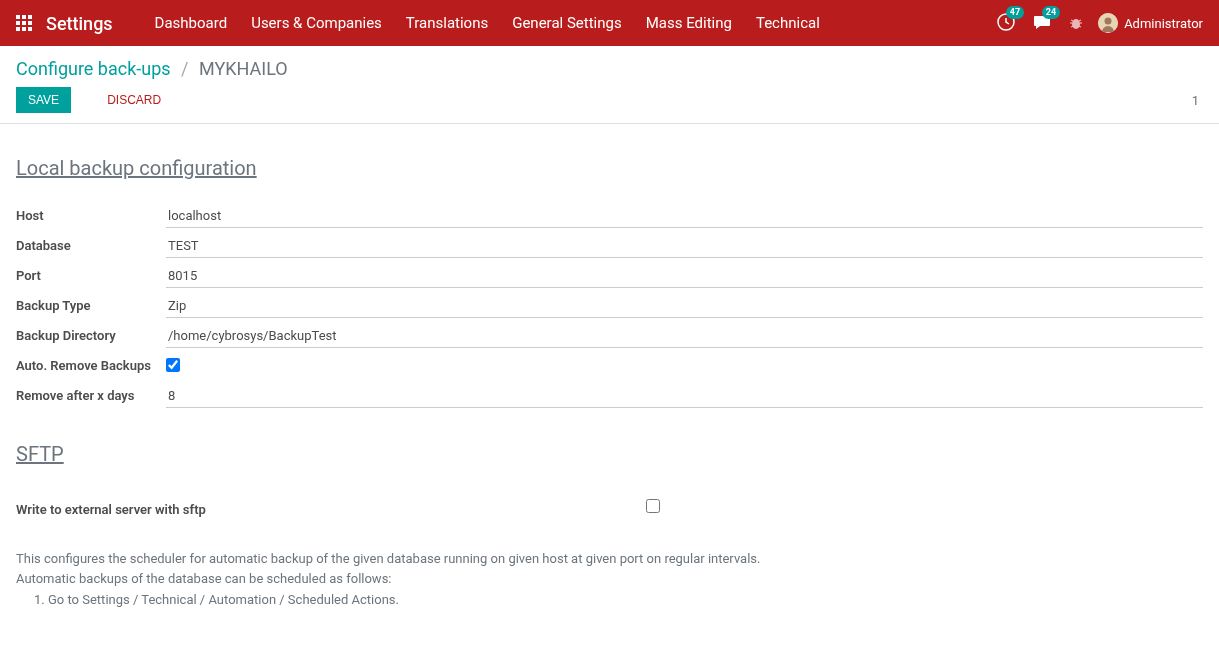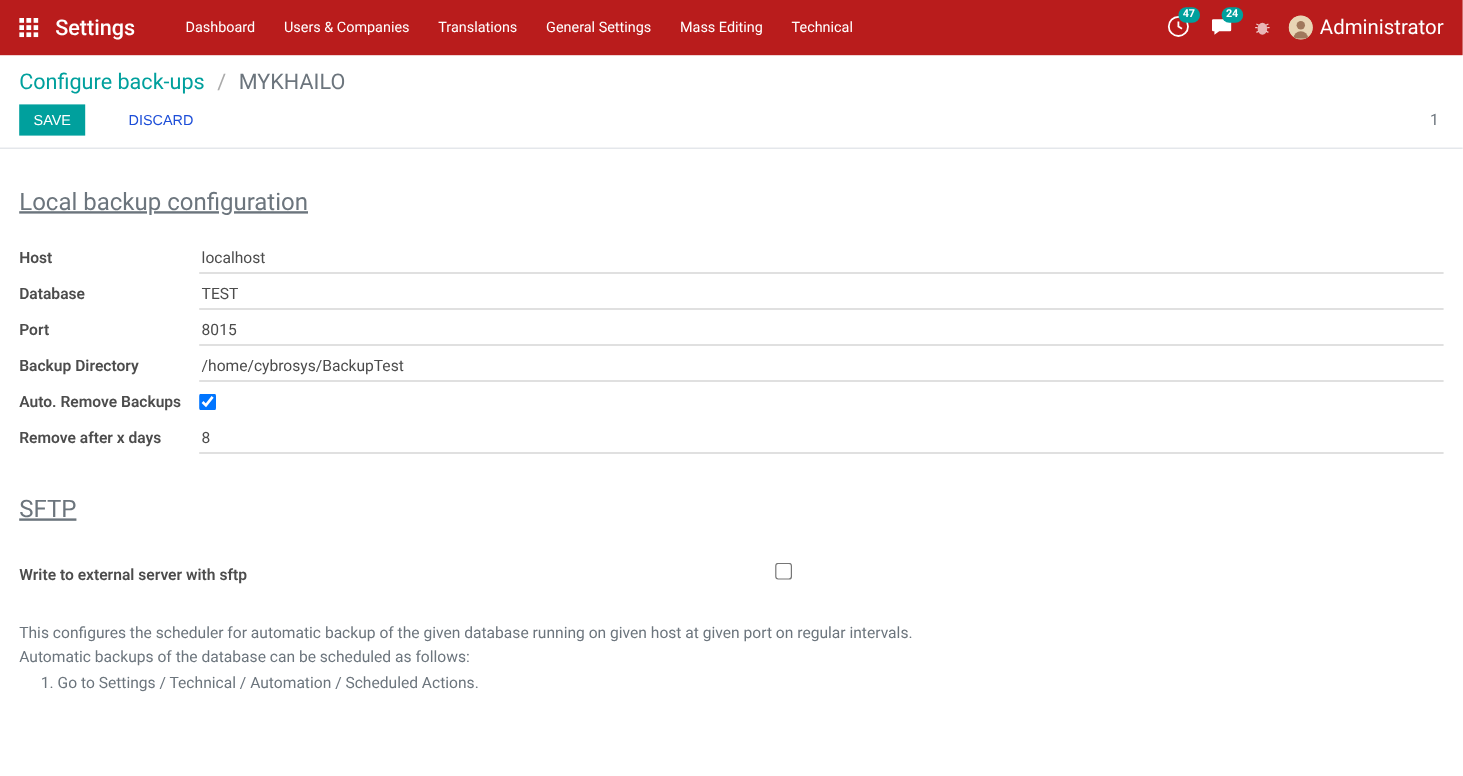--- a/index.html
+++ b/index.html
@@ -2,37 +2,37 @@
 <html><head>
 <meta charset="utf-8">
 <style>
 * { margin:0; padding:0; box-sizing:border-box; }
 body { font-family: -apple-system, BlinkMacSystemFont, "Segoe UI", Roboto, "Helvetica Neue", Arial, sans-serif; font-size:13px; color:#4c4c4c; background:#fff; }
 .topbar { background:#b91c1c; height:46px; display:flex; align-items:center; padding:0 16px; color:#fff; }
 .apps-icon { width:16px; height:16px; display:inline-block; margin-right:14px; }
 .apps-icon svg { display:block; }
 .app-title { font-size:18px; font-weight:500; margin-right:30px; }
 .nav { display:flex; gap:0; }
-.nav-item { padding:0 12px; font-size:12px; color:#fff; cursor:pointer; line-height:46px; }
+.nav-item { padding:0 12px; font-size:15px; color:#fff; cursor:pointer; line-height:46px; }
 .topbar-right { margin-left:auto; display:flex; align-items:center; gap:14px; }
 .badge-wrap { position:relative; width:22px; height:22px; cursor:pointer; }
 .badge-wrap svg { display:block; }
 .badge-count { position:absolute; top:-6px; right:-6px; background:#00a09d; color:#fff; font-size:9px; font-weight:bold; border-radius:8px; padding:1px 4px; min-width:14px; text-align:left; line-height:11px; }
 .bug-icon { width:16px; height:16px; opacity:0.8; cursor:pointer; }
 .user { display:flex; align-items:center; gap:6px; cursor:pointer; }
 .avatar { width:20px; height:20px; border-radius:50%; background:#e8d5b5; display:flex; align-items:center; justify-content:center; overflow:hidden; }
-.username { font-size:17px; }
+.username { font-size:13px; }
 .subbar { border-bottom:1px solid #dee2e6; }
 .breadcrumb { padding:12px 16px 8px 16px; font-size:18px; }
 .breadcrumb-link { color:#00a09d; cursor:pointer; }
 .breadcrumb-sep { color:#aaa; margin:0 6px; }
 .breadcrumb-current { color:#6c757d; }
 .actions { padding:0 16px 10px 16px; display:flex; align-items:center;gap:20px; }
 .btn-save { background:#00a09d; color:#fff; border:none; padding:6px 12px; font-size:12px; font-weight:500; cursor:pointer; text-transform:uppercase; margin-right:16px; }
-.btn-discard { background:none; border:none; color:#1d4ed8; font-size:12px; font-weight:500; cursor:pointer; text-transform:uppercase; }
+.btn-discard { background:none; border:none; color:#b91c1c; font-size:12px; font-weight:500; cursor:pointer; text-transform:uppercase; }
 .page-count { margin-left:auto; color:#6c757d; font-size:13px; padding-right:4px; }
 .content { padding:32px 16px 16px 16px; }
 .section-title { font-size:20px; color:#6c757d; font-weight:400; margin-bottom:24px;text-decoration:underline; }
 .form-row { display:flex; align-items:flex-start; margin-bottom:4px; min-height:26px; }
 .form-label { width:150px; flex-shrink:0; font-size:13px; font-weight:600; color:#4c4c4c; padding-top:4px; line-height:1.3; }
 .form-input { flex:1; border:none; border-bottom:1px solid #ccc; padding:4px 2px; font-size:13px; color:#4c4c4c; outline:none; font-family:inherit; background:transparent; }
 .form-checkbox { width:14px; height:14px; margin-top:4px; }
 .sftp-row { display:flex; align-items:center; margin-bottom:4px; }
 .sftp-label { width:630px; font-size:13px; font-weight:600; color:#4c4c4c;margin-top:12px; }
 .help-text { font-size:13px; color:#6c757d; line-height:1.5; }
@@ -126,20 +126,24 @@
   </div>
   <div class="form-row">
     <div class="form-label">Database</div>
     <input class="form-input" value="TEST" style="">
   </div>
   <div class="form-row">
     <div class="form-label">Port</div>
     <input class="form-input" value="8015" style="">
   </div>
   <div class="form-row">
+    <div class="form-label">Backup Type</div>
+    <input class="form-input" value="Zip" style="">
+  </div>
+  <div class="form-row">
     <div class="form-label">Backup Directory</div>
     <input class="form-input" value="/home/cybrosys/BackupTest" style="">
   </div>
   <div class="form-row">
     <div class="form-label">Auto. Remove Backups</div>
     <input type="checkbox" class="form-checkbox" checked="" style="">
   </div>
   <div class="form-row">
     <div class="form-label">Remove after x days</div>
     <input class="form-input" value="8" style="">

